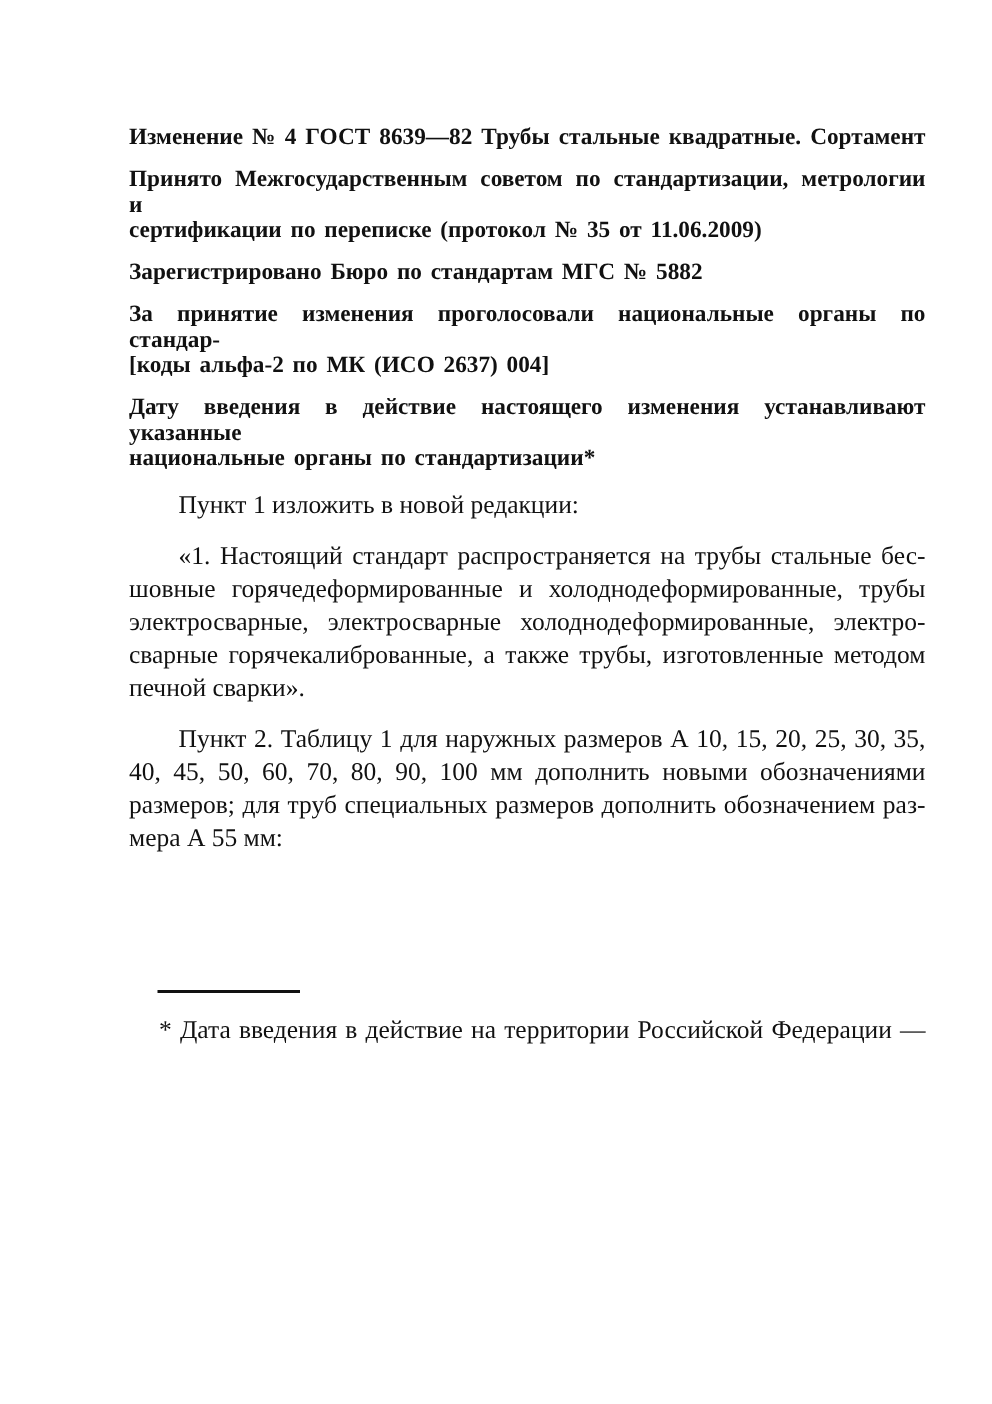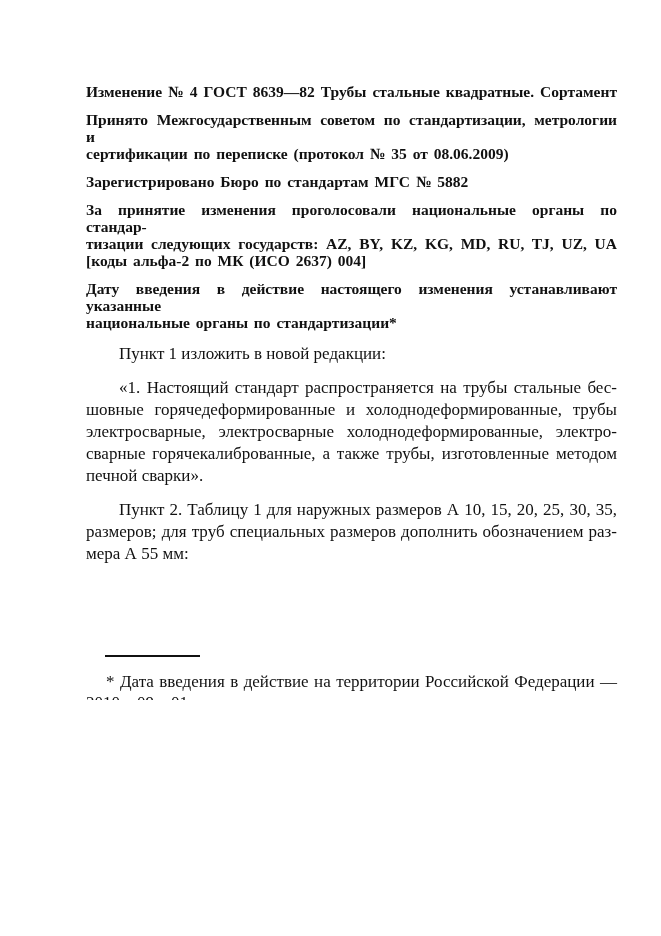--- a/index.html
+++ b/index.html
@@ -72,30 +72,29 @@
 
 <div class="page">
   <div class="content">
 
     <div class="fm justify-all">
         <div class="ln">Изменение № 4 ГОСТ 8639—82 Трубы стальные квадратные. Сортамент</div>
       </div>
 
     <div class="fm">
         <div class="ln">Принято Межгосударственным советом по стандартизации, метрологии и</div>
-        <div class="ln">сертификации по переписке (протокол № 35 от 08.06.2009)</div>
+        <div class="ln">сертификации по переписке (протокол № 35 от 11.06.2009)</div>
       </div>
 
     <div class="fm">
         <div class="ln">Зарегистрировано Бюро по стандартам МГС № 5882</div>
       </div>
 
     <div class="fm">
         <div class="ln">За принятие изменения проголосовали национальные органы по стандар-</div>
-        <div class="ln">тизации следующих государств: AZ, BY, KZ, KG, MD, RU, TJ, UZ, UA</div>
         <div class="ln">[коды альфа-2 по МК (ИСО 2637) 004]</div>
       </div>
 
     <div class="fm">
         <div class="ln">Дату введения в действие настоящего изменения устанавливают указанные</div>
         <div class="ln">национальные органы по стандартизации*</div>
       </div>
 
     <div class="bodytext">
       <div class="para indent">
@@ -105,20 +104,21 @@
       <div class="para indent">
           <div class="ln">«1. Настоящий стандарт распространяется на трубы стальные бес-</div>
           <div class="ln">шовные горячедеформированные и холоднодеформированные, трубы</div>
           <div class="ln">электросварные, электросварные холоднодеформированные, электро-</div>
           <div class="ln">сварные горячекалиброванные, а также трубы, изготовленные методом</div>
           <div class="ln">печной сварки».</div>
         </div>
 
       <div class="para indent">
           <div class="ln">Пункт 2. Таблицу 1 для наружных размеров А 10, 15, 20, 25, 30, 35,</div>
+          <div class="ln">40, 45, 50, 60, 70, 80, 90, 100 мм дополнить новыми обозначениями</div>
           <div class="ln">размеров; для труб специальных размеров дополнить обозначением раз-</div>
           <div class="ln">мера А 55 мм:</div>
         </div>
     </div>
 
     <div class="footnote-block">
       <div class="footnote-rule"></div>
       <div class="footnote indent">
           <div class="ln">* Дата введения в действие на территории Российской Федерации —</div>
           <div class="ln">2010—09—01.</div>

